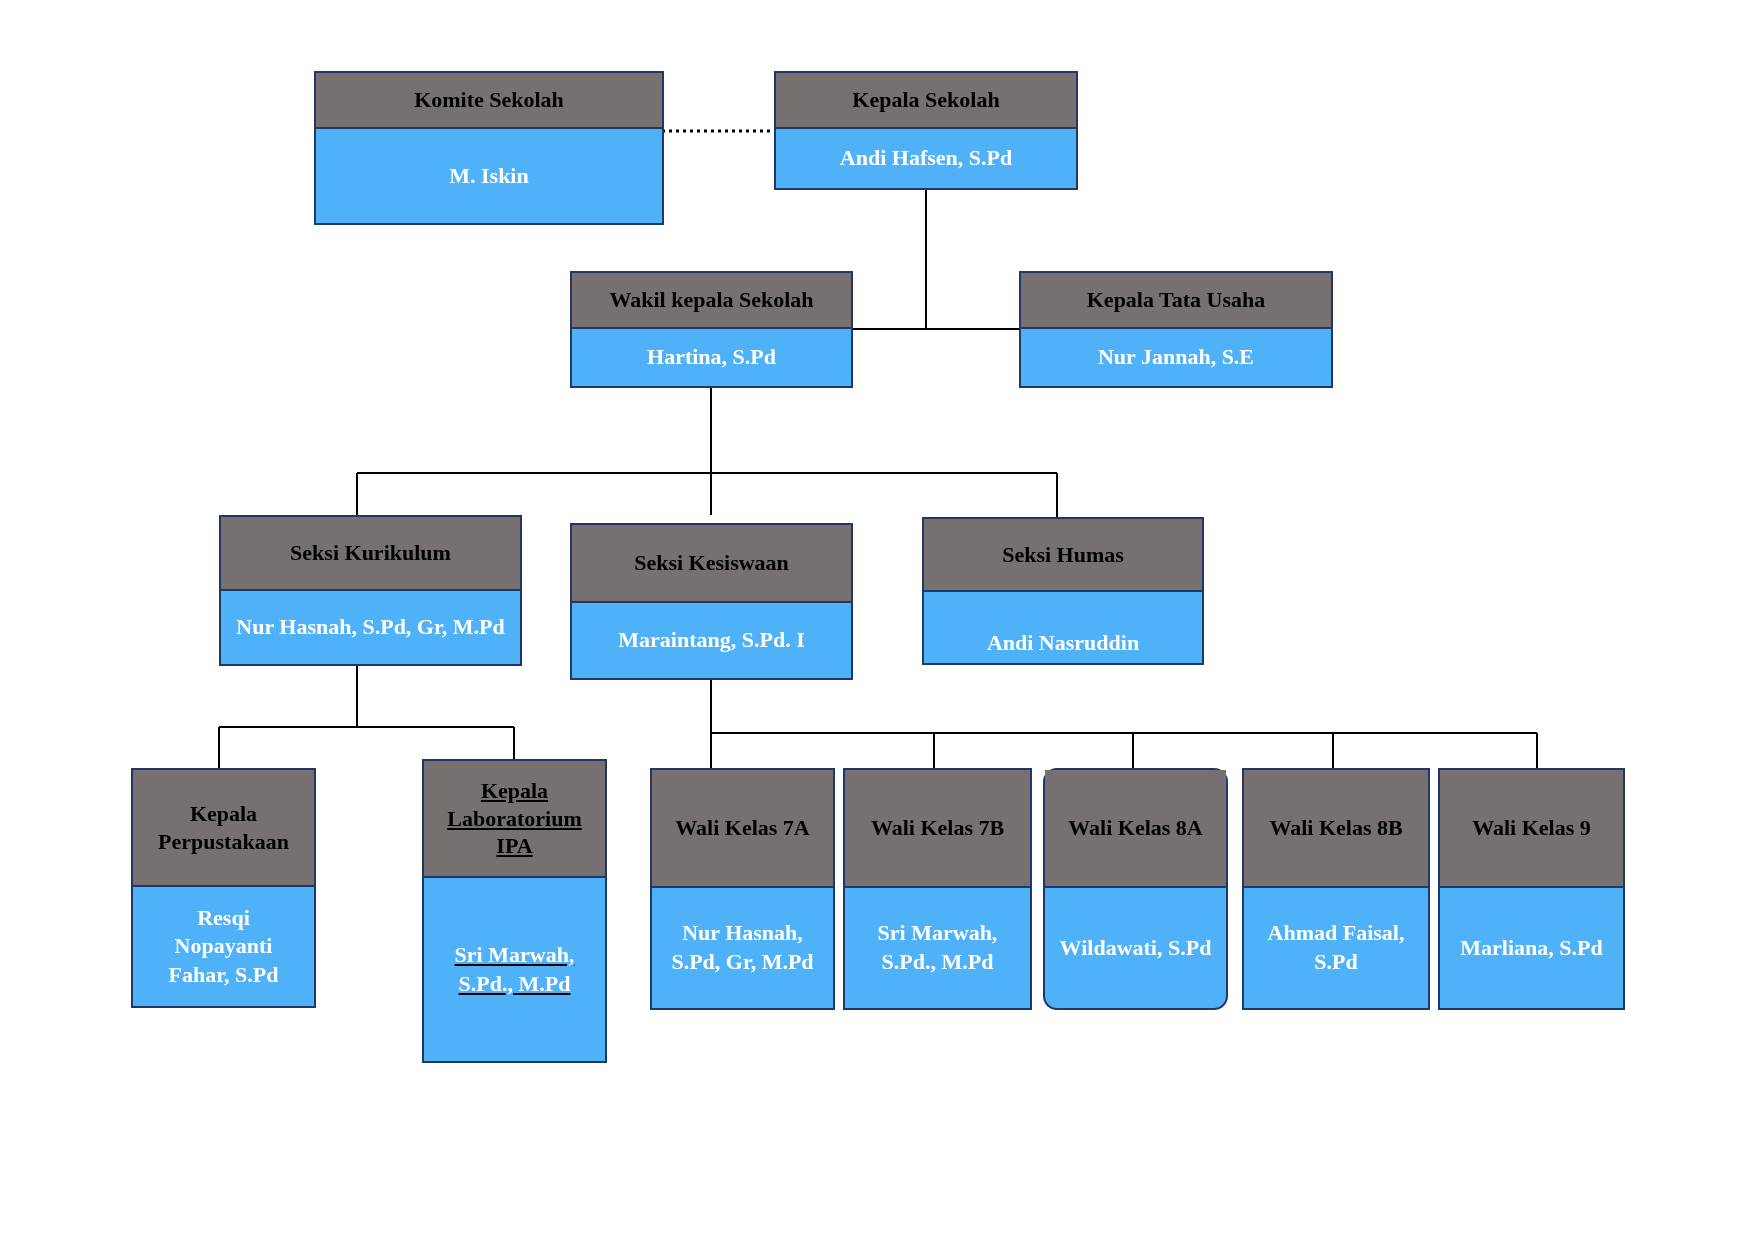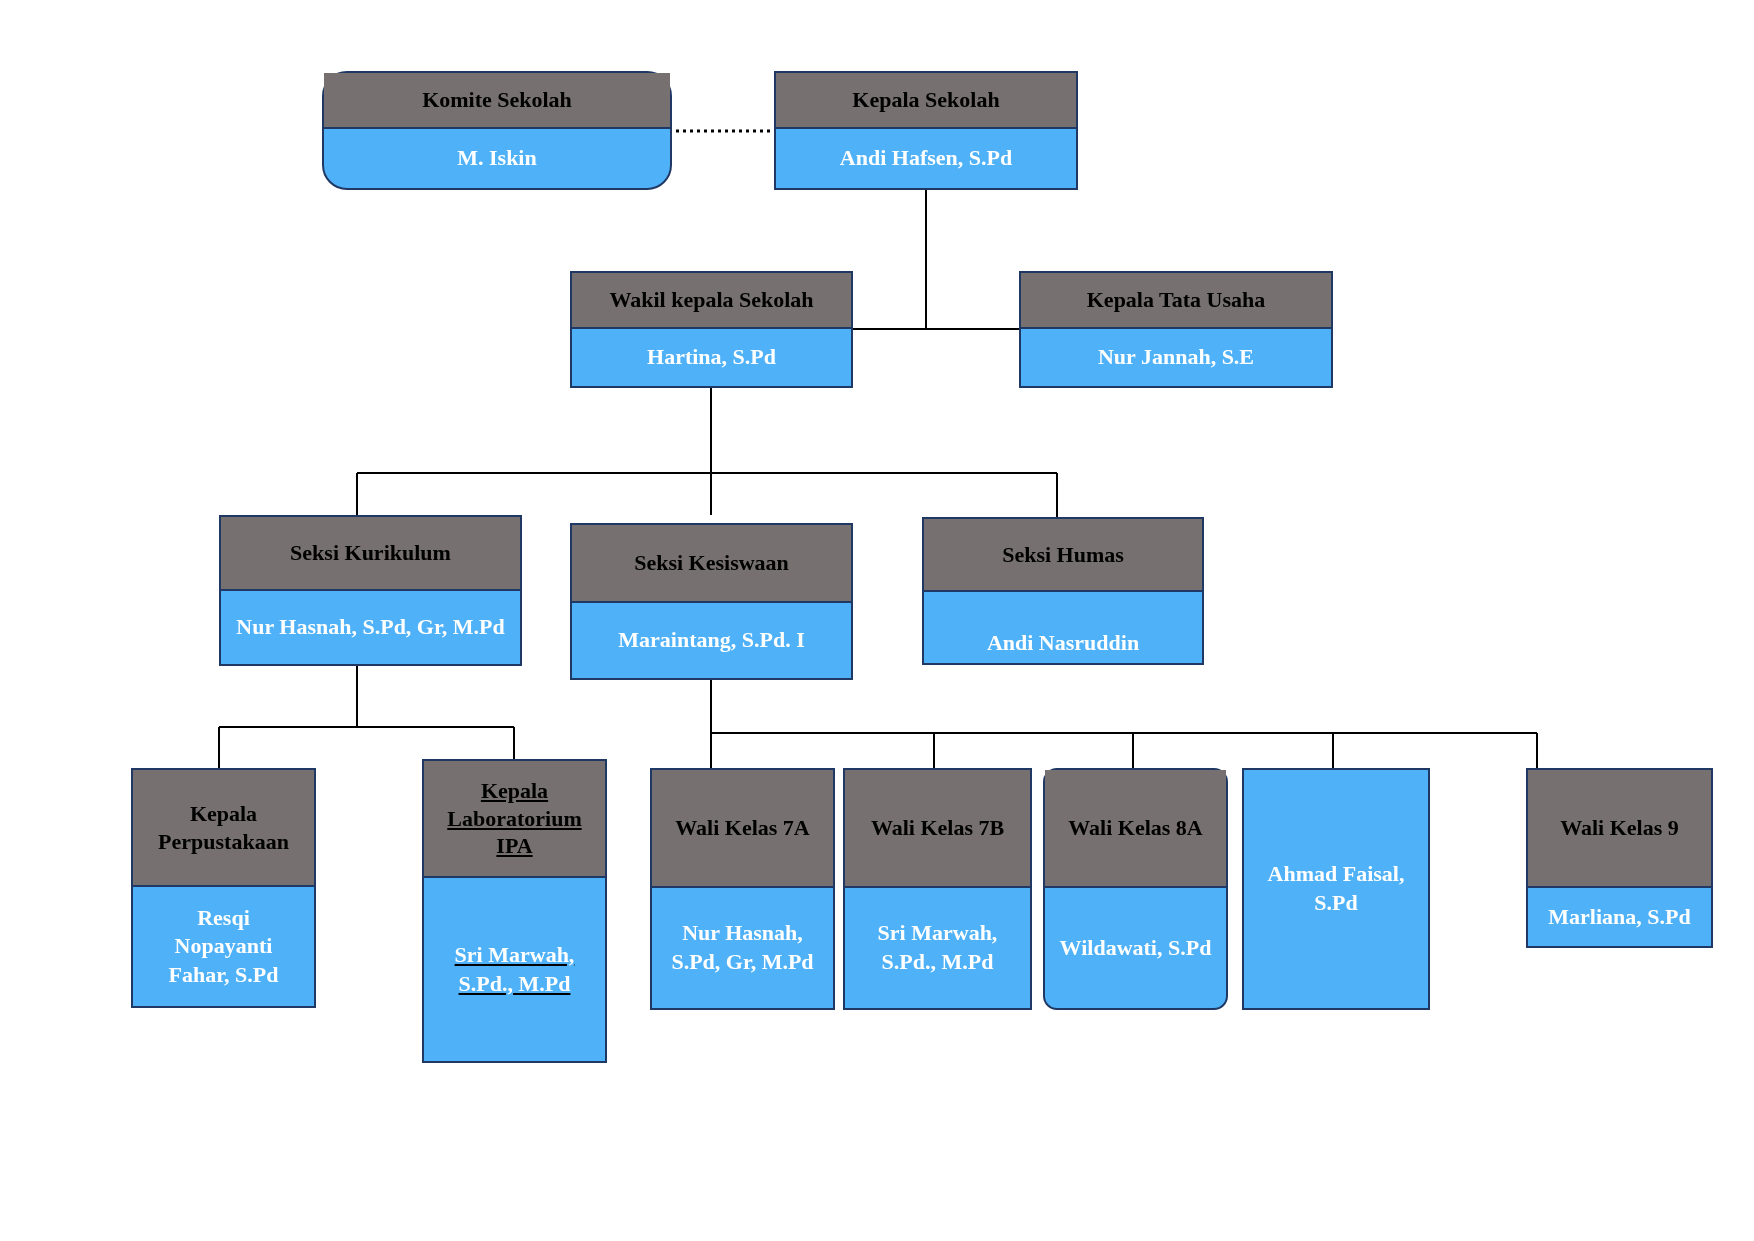--- a/index.html
+++ b/index.html
@@ -51,34 +51,34 @@
     font-size: 22px;
     line-height: 1.3;
     display: flex;
     align-items: center;
     justify-content: center;
     text-align: center;
     padding: 0 10px;
   }
   .row4 .node-name { padding: 0 14px; }
 
-  .n-komite       { left:322px;  top:71px;  width:350px; height:119px;border-radius:25px; --hh:54px; }
+  .n-komite       { left:314px;  top:71px;  width:350px; height:154px; --hh:54px; }
   .n-kepsek       { left:774px;  top:71px;  width:304px; height:119px; --hh:54px; }
   .n-wakil        { left:570px;  top:271px; width:283px; height:117px; --hh:54px; }
   .n-tu           { left:1019px; top:271px; width:314px; height:117px; --hh:54px; }
   .n-kurikulum    { left:219px;  top:515px; width:303px; height:151px; --hh:72px; }
   .n-kesiswaan    { left:570px;  top:515px; width:283px; height:157px;margin-top:8px; --hh:76px; }
   .n-humas        { left:922px;  top:517px; width:282px; height:148px;gap:32px; --hh:71px; }
   .n-perpustakaan { left:131px;  top:768px; width:185px; height:240px; --hh:115px; }
   .n-lab          { left:422px;  top:759px; width:185px; height:304px;text-decoration:underline; --hh:115px; }
   .n-wali7a       { left:650px;  top:768px; width:185px; height:242px; --hh:116px; }
   .n-wali7b       { left:843px;  top:768px; width:189px; height:242px; --hh:116px; }
   .n-wali8a       { left:1043px; top:768px; width:185px; height:242px;border-radius:14px; --hh:116px; }
   .n-wali8b       { left:1242px; top:768px; width:188px; height:242px; --hh:116px; }
-  .n-wali9        { left:1526px; top:768px; width:187px; height:180px; --hh:116px; }
+  .n-wali9        { left:1438px; top:768px; width:187px; height:242px; --hh:116px; }
 </style>
 </head>
 <body>
 
 <div id="canvas">
 
   <svg id="connectors" viewBox="0 0 1754 1241" xmlns="http://www.w3.org/2000/svg">
     <path d="M662,131 H774" stroke="#000000" stroke-width="3" stroke-dasharray="3 4" fill="none"></path>
     <path d="M926,190 V329 M853,329 H1019" stroke="#000000" stroke-width="2" fill="none"></path>
     <path d="M711,388 V515" stroke="#000000" stroke-width="2" fill="none"></path>
@@ -141,20 +141,21 @@
     <div class="node-title">Wali Kelas 7B</div>
     <div class="node-name">Sri Marwah, S.Pd., M.Pd</div>
   </div>
 
   <div class="node row4 n-wali8a">
     <div class="node-title">Wali Kelas 8A</div>
     <div class="node-name">Wildawati, S.Pd</div>
   </div>
 
   <div class="node row4 n-wali8b">
+    <div class="node-title">Wali Kelas 8B</div>
     <div class="node-name">Ahmad Faisal, S.Pd</div>
   </div>
 
   <div class="node row4 n-wali9">
     <div class="node-title">Wali Kelas 9</div>
     <div class="node-name">Marliana, S.Pd</div>
   </div>
 
 </div>
 

